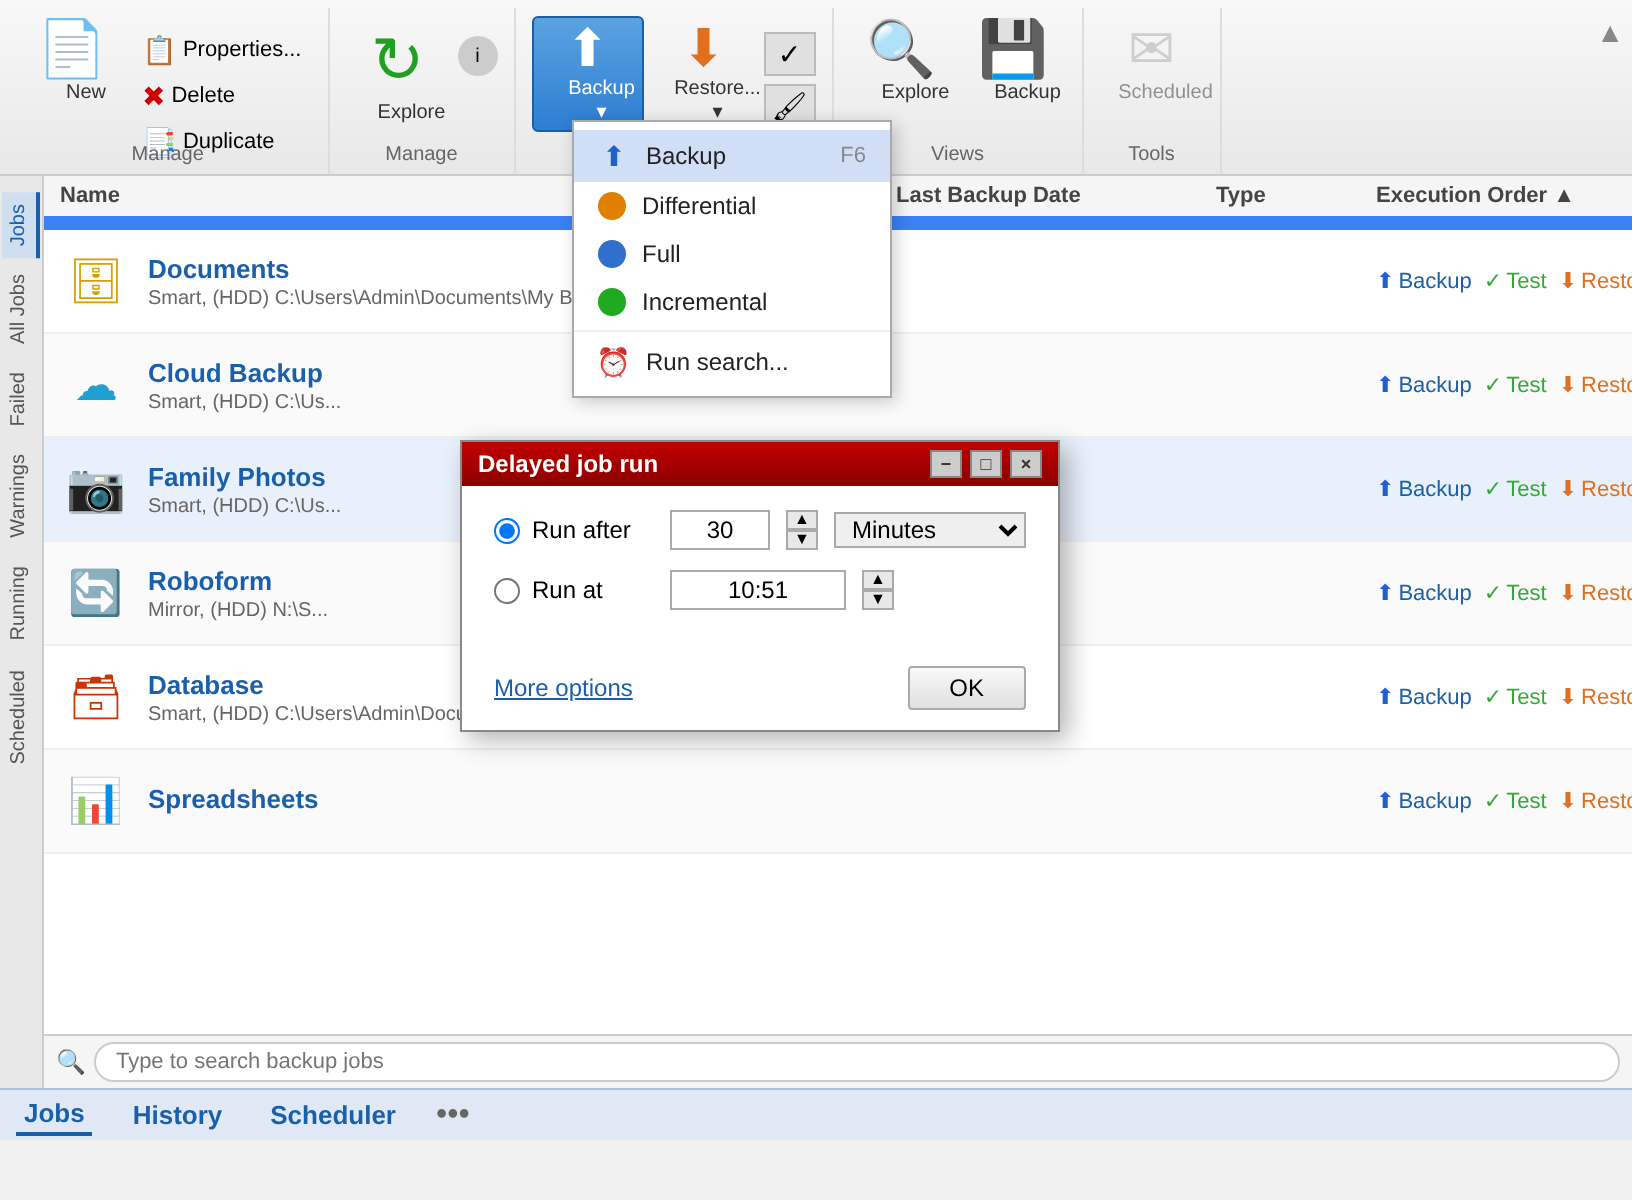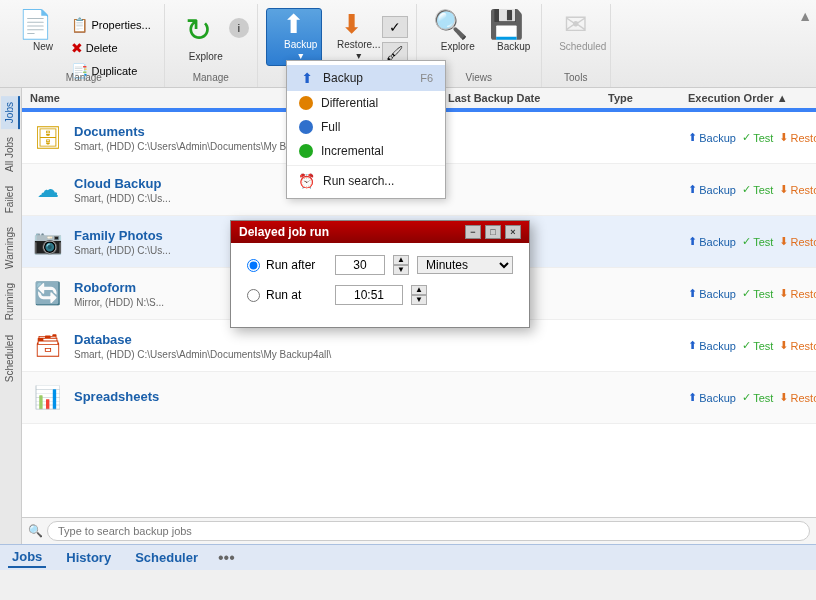--- a/index.html
+++ b/index.html
@@ -117,21 +117,21 @@
     .content {
       flex: 1;
       display: flex;
       flex-direction: column;
       background: white;
     }
     .table-header {
       display: grid;
       grid-template-columns: 1fr 80px 160px 80px 120px;
       background: #f5f5f5;
-      border-bottom: 4px solid #3b82f6;
+      border-bottom: 7px solid #3b82f6;
       padding: 4px 8px;
       font-size: 11px;
       font-weight: bold;
       color: #444;
     }
     .jobs-list {
       flex: 1;
       overflow-y: auto;
     }
     .job-row {
@@ -598,22 +598,26 @@
           <option>Hours</option>
           <option>Days</option>
         </select>
       </div>
 
       <div class="dialog-row">
         <label class="radio-label">
           <input type="radio" name="run-option" style="">
           <span>Run at</span>
         </label>
-        <input class="dialog-input" type="text" value="10:51" style="width: 68px;">
+        <input class="dialog-input" type="text" value="10:51" style="width: 88px;">
         <div class="spin-btn">
           <div class="spin-up">▲</div>
           <div class="spin-down">▼</div>
         </div>
       </div>
     </div>
 
+    <div class="dialog-footer">
+      <a class="dialog-link">More options</a>
+      <button class="dialog-ok-btn">OK</button>
+    </div>
   </div>
 </div>
 
 </body></html>

